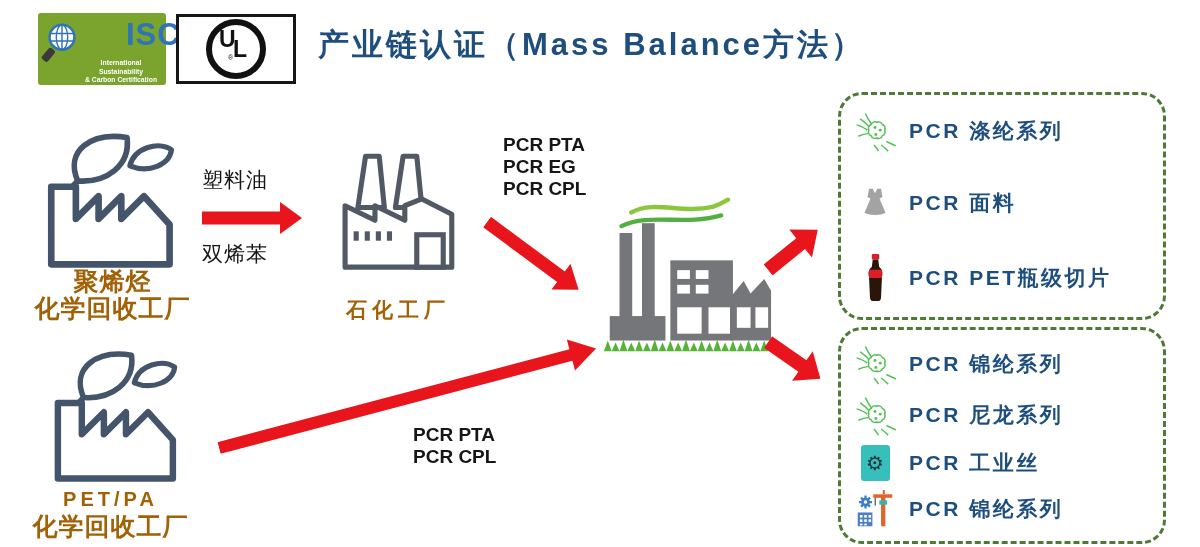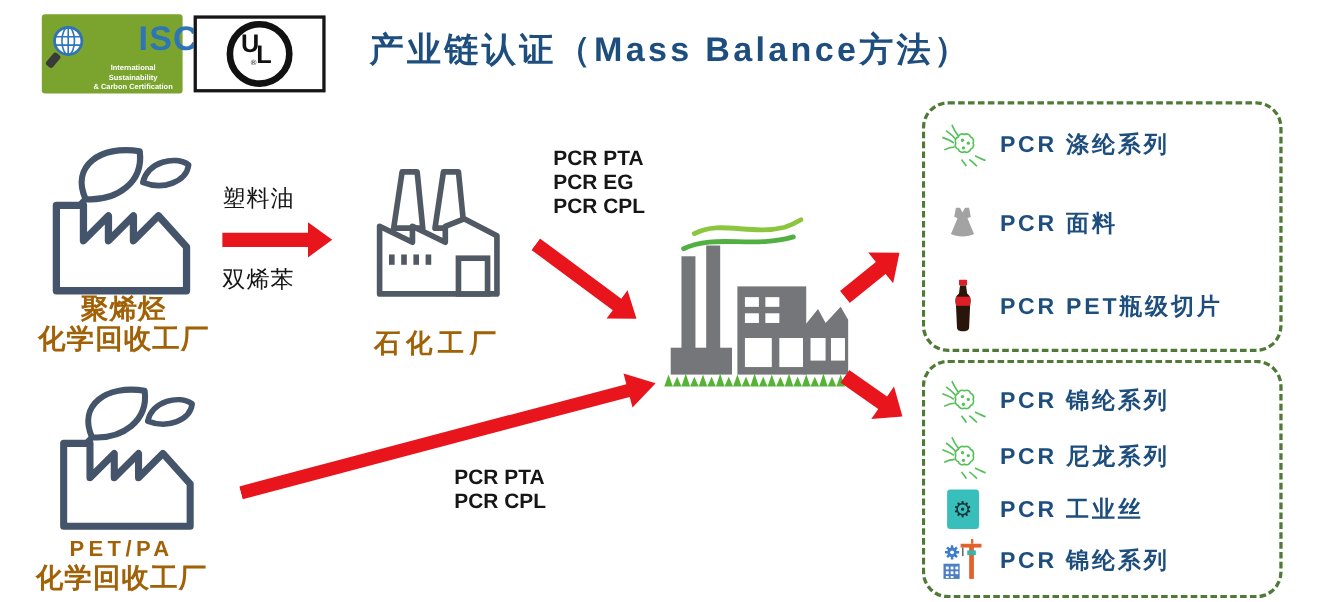--- a/index.html
+++ b/index.html
@@ -12,29 +12,29 @@
   .iscc-name{position:absolute;left:44px;top:4px;font-size:31px;font-weight:800;color:#2E74B8;letter-spacing:1px;margin-left:44px;}
   .iscc-sub{position:absolute;left:40px;top:46px;width:86px;font-size:6.8px;line-height:8.5px;
             color:#fff;text-align:center;font-weight:bold;}
   .iscc-glass{position:absolute;left:3px;top:7px;}
   .ul-logo{left:176px;top:14px;width:114px;height:64px;background:#fff;border:3px solid #161616;
            display:flex;align-items:center;justify-content:center;}
   .ul-circle{width:48px;height:48px;border-radius:50%;border:6px solid #111;position:relative;background:#fff;}
   .ul-u{position:absolute;left:7px;top:1px;font-size:23px;font-weight:800;color:#111;}
   .ul-l{position:absolute;left:21px;top:11px;font-size:23px;font-weight:800;color:#111;}
   .ul-r{position:absolute;left:16px;top:29px;font-size:7px;color:#111;}
-  .main-title{left:336px;top:24px;font-size:31px;font-weight:bold;color:#1E4E7E;letter-spacing:3px;white-space:nowrap;}
+  .main-title{left:318px;top:24px;font-size:31px;font-weight:bold;color:#1E4E7E;letter-spacing:3px;white-space:nowrap;}
 
   
   .blue{color:#a16207;font-weight:bold;text-align:center;}
   .node-label-2l{width:205px;font-size:25px;line-height:27px;letter-spacing:1px;}
   .poly-label{left:10px;top:268px;}
   .petpa-label{left:8px;top:486px;}
   .petpa-line1{font-size:20px;letter-spacing:4px;}
-  .petro-label{left:322px;top:296px;width:152px;font-size:24px;letter-spacing:5px;}
+  .petro-label{left:322px;top:296px;width:152px;font-size:21px;letter-spacing:5px;}
   .fiber-label{left:604px;top:378px;width:172px;font-size:25px;letter-spacing:8px;}
   .flow-cn{width:100px;font-size:21px;color:#161616;font-weight:normal;text-align:left;letter-spacing:1px;}
   .mat-list{font-size:19px;line-height:22px;font-weight:bold;color:#161616;}
 
   
   .arrow{position:absolute;transform-origin:0 17px;}
   .arrow-thick{transform-origin:0 20px;}
 
   
   .out-box{width:328px;border:3px dashed #4F7A36;border-radius:24px;box-sizing:border-box;

